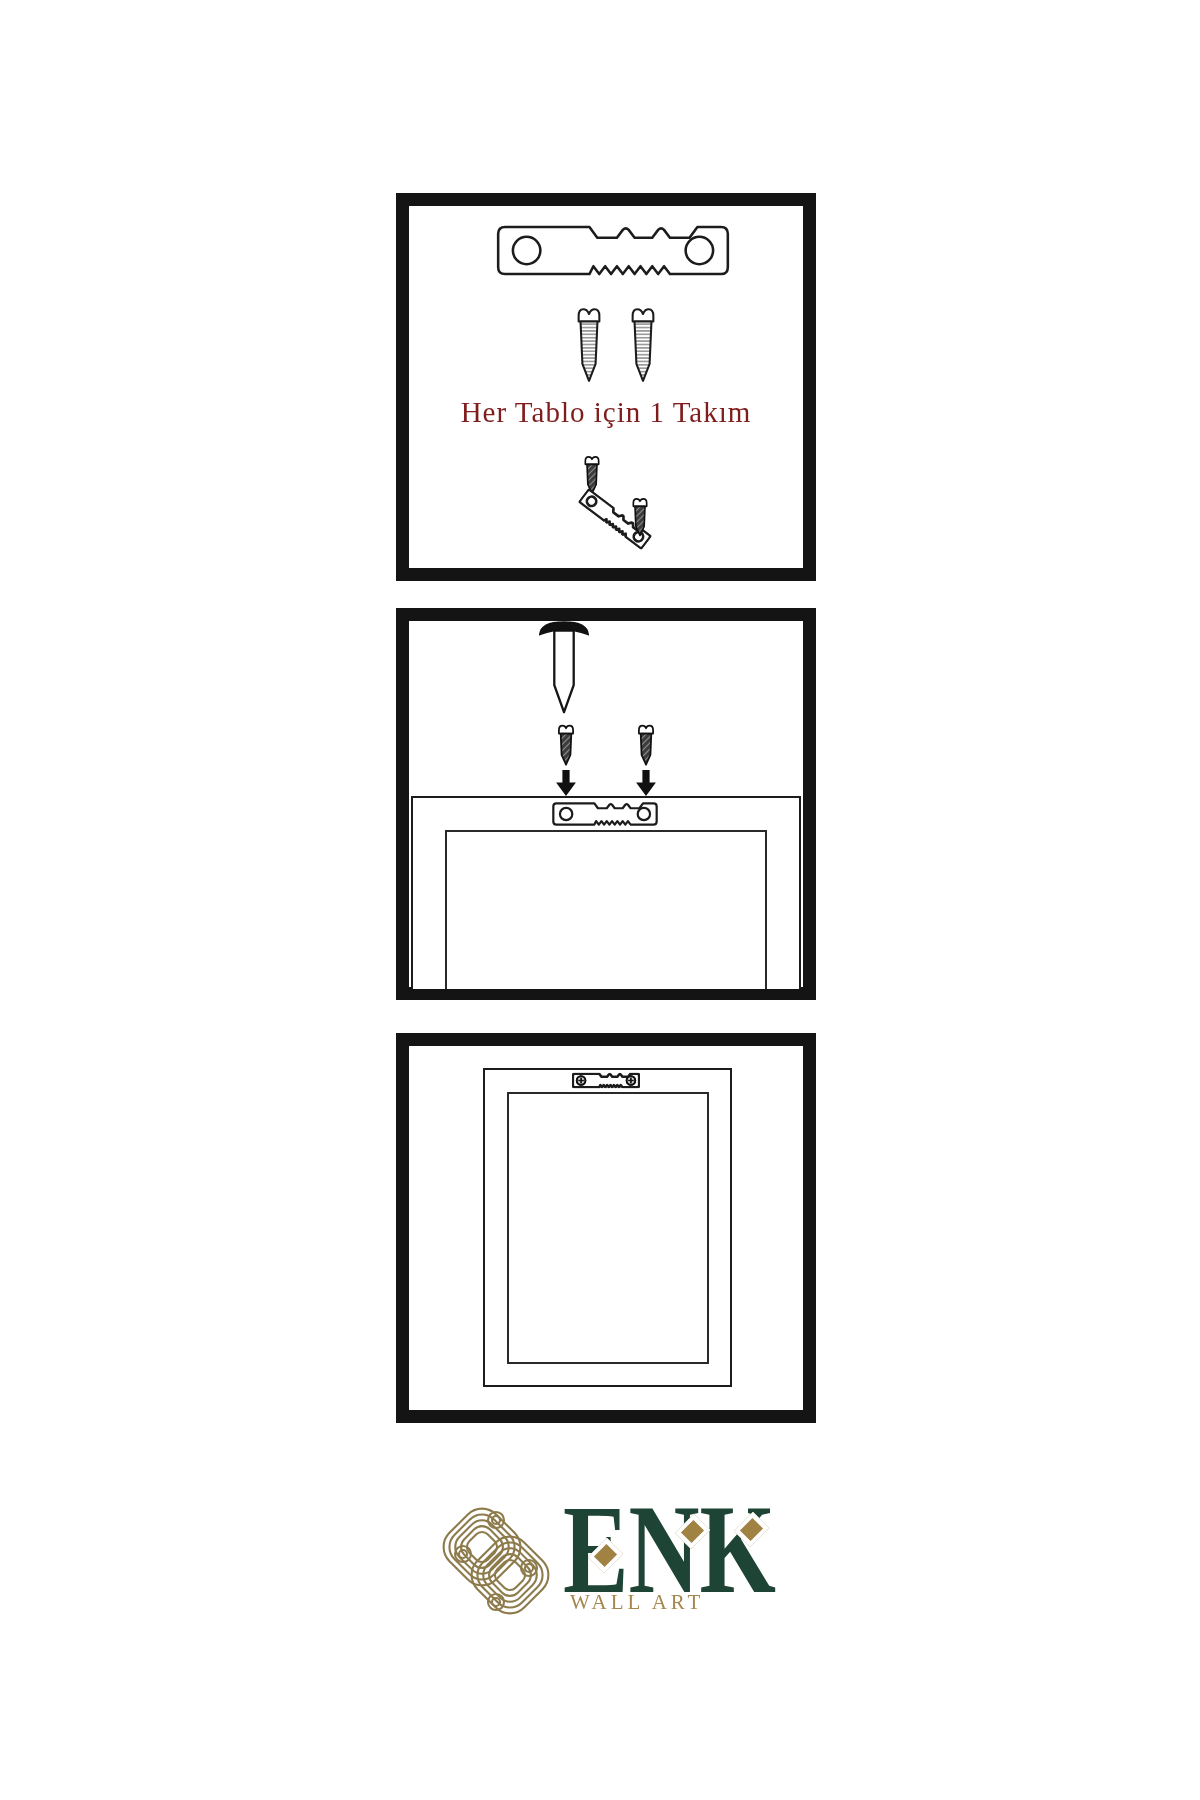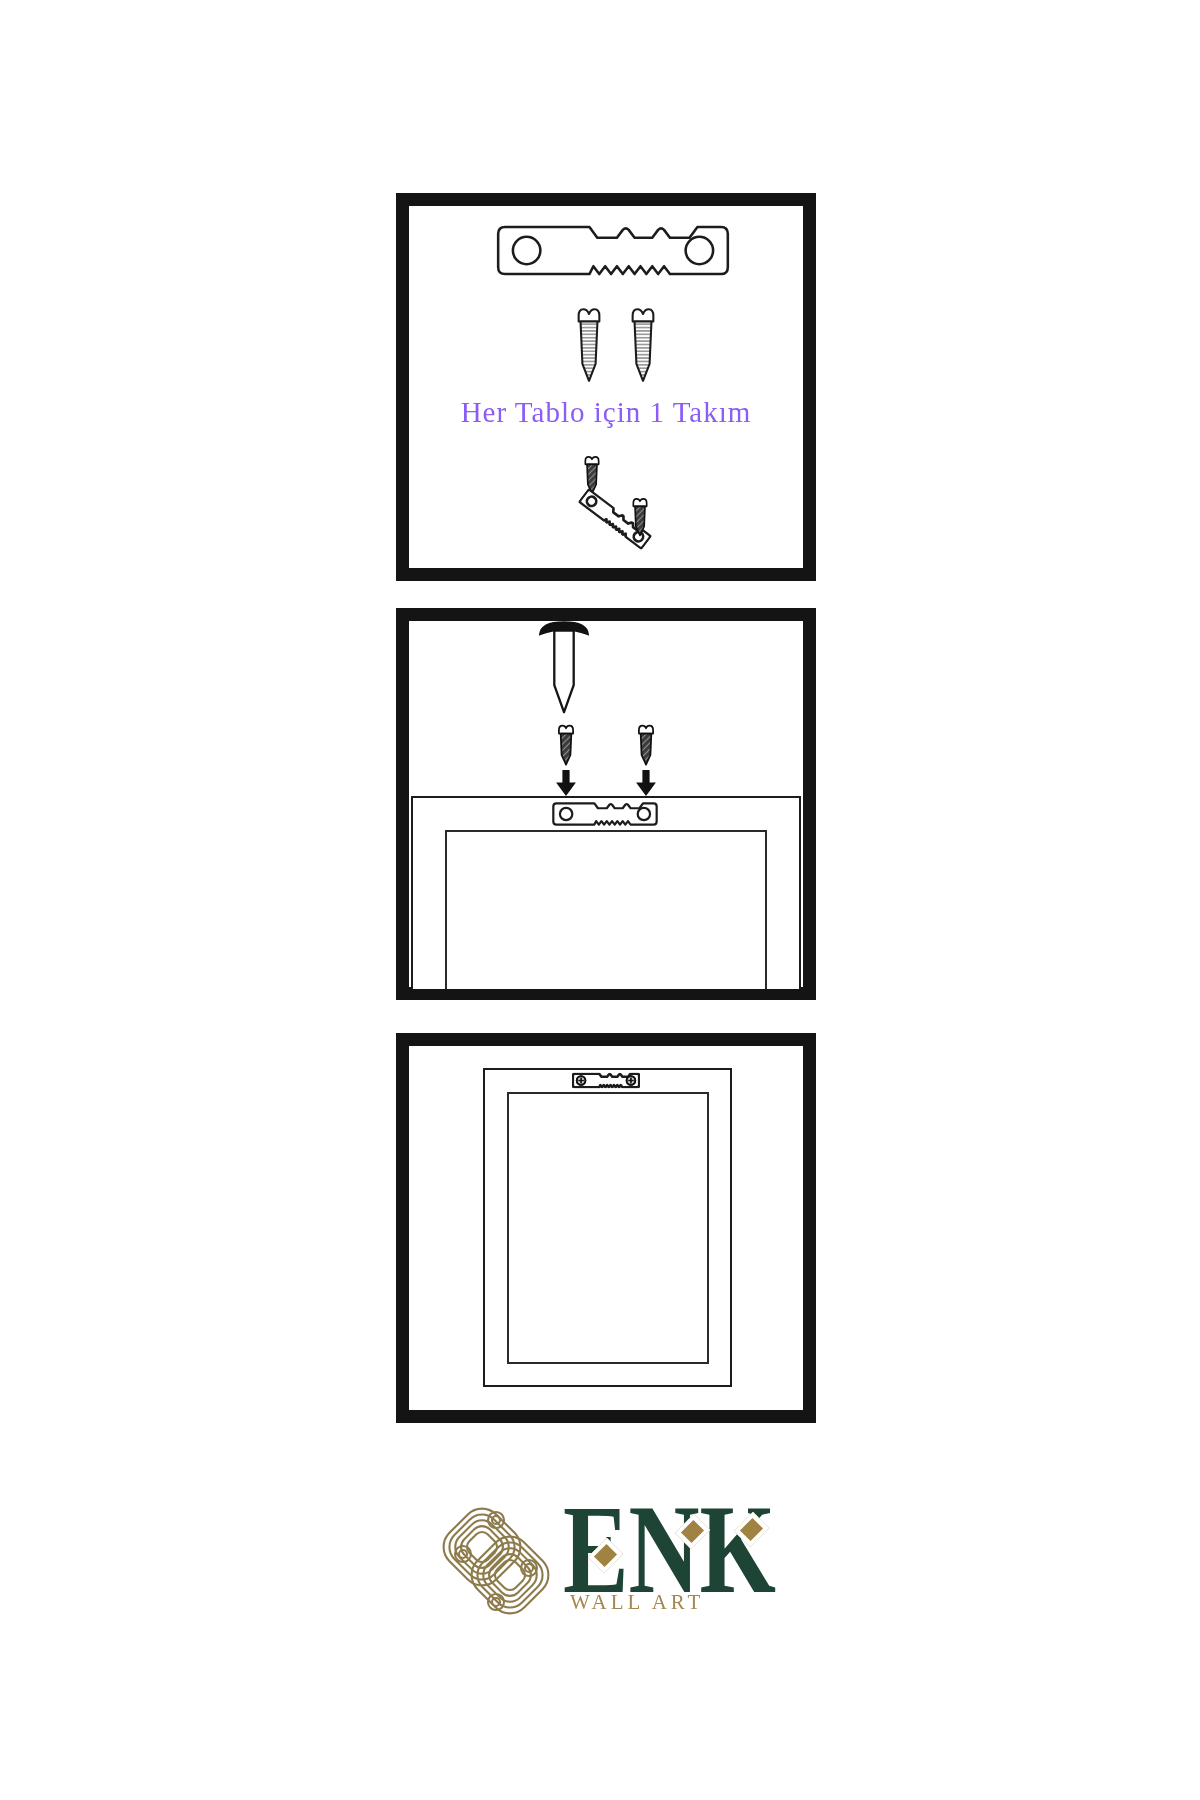--- a/index.html
+++ b/index.html
@@ -5,21 +5,21 @@
   html,body{margin:0;padding:0;background:#fff;}
   #page{position:relative;width:1200px;height:1800px;background:#fff;overflow:hidden;
         font-family:"Liberation Serif",serif;}
   .panel{position:absolute;left:396px;width:420px;border:13px solid #141414;
          background:#fff;box-sizing:border-box;}
   #panel1{top:193px;height:388px;}
   #panel2{top:608px;height:392px;}
   #panel3{top:1033px;height:390px;}
   .abs{position:absolute;}
   .caption{position:absolute;left:0;top:190px;width:100%;text-align:center;
-           font-size:29px;letter-spacing:1px;color:#8b5cf6;white-space:nowrap;}
+           font-size:29px;letter-spacing:1px;color:#7f1d1d;white-space:nowrap;}
   .frame-rect{position:absolute;border:2px solid #1c1c1c;border-bottom:none;background:#fff;}
   .frame-rect-inner{position:absolute;border:2px solid #2a2a2a;border-bottom:none;background:#fff;}
   .frame-rect-closed{position:absolute;border:2px solid #1c1c1c;background:#fff;}
   .frame-rect-closed-inner{position:absolute;border:2px solid #2a2a2a;background:#fff;}
   
   #logo{position:absolute;left:430px;top:1480px;width:400px;height:190px;}
   #brand-word{position:absolute;left:133px;top:7px;font-weight:bold;font-size:126px;
               line-height:1;color:#1d4434;transform:scaleX(.78);transform-origin:0 0;
               letter-spacing:0;}
   #brand-tagline{position:absolute;left:140px;top:110px;font-size:21px;letter-spacing:4px;

